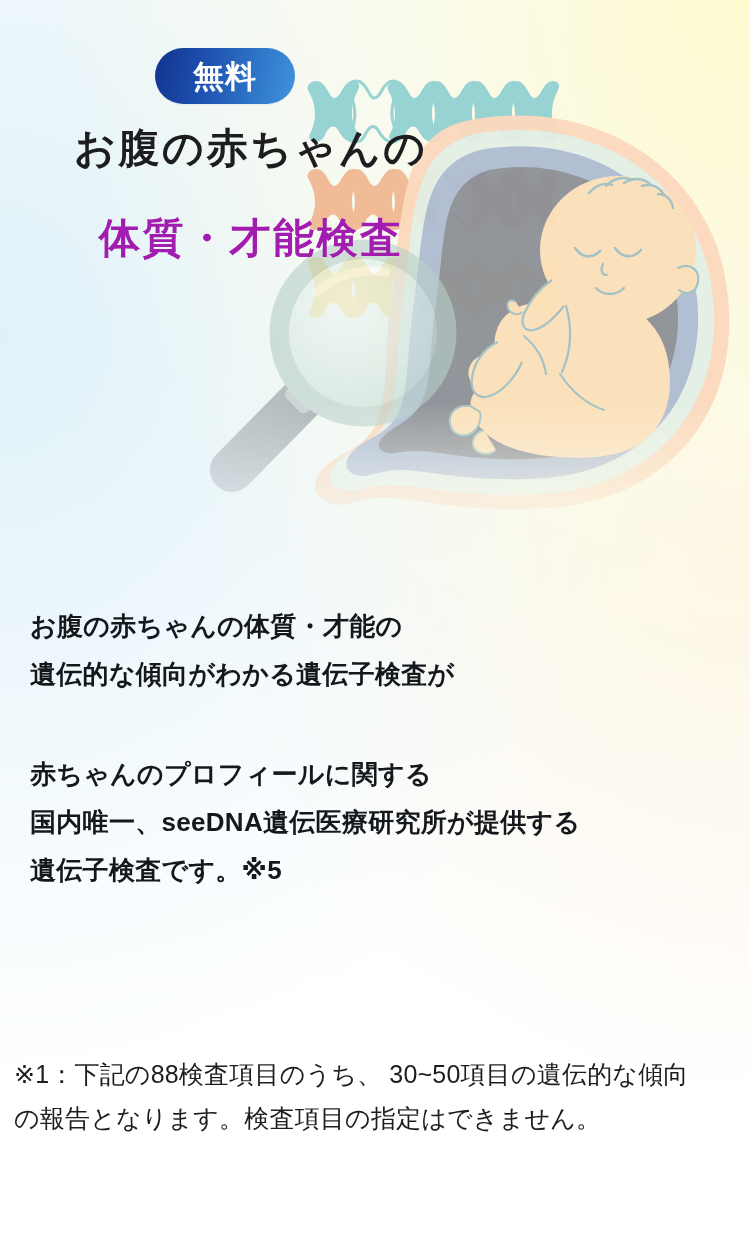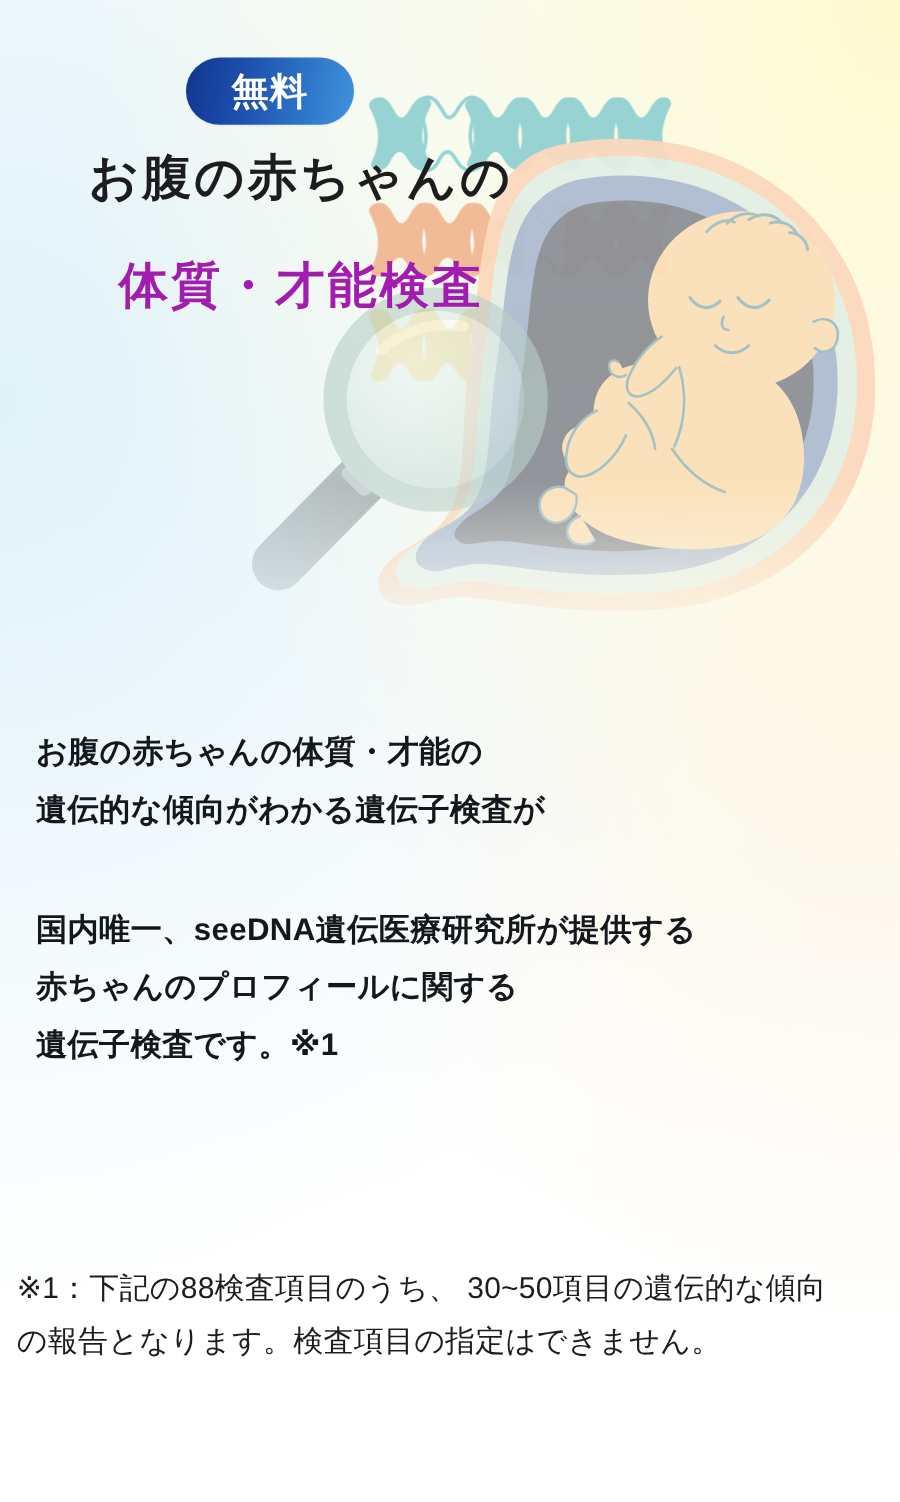--- a/index.html
+++ b/index.html
@@ -282,21 +282,21 @@
     <div class="headline-line l2">体質・才能検査</div>
   </div>
 
   <div class="body-copy">
     <div class="para" id="para-0">
         <div><span>お腹の赤ちゃんの体質・才能の</span></div>
         <div><span>遺伝的な傾向がわかる遺伝子検査が</span></div>
       </div>
     <div class="para-gap"></div>
     <div class="para" id="para-1">
+        <div><span>赤ちゃんのプロフィールに関する</span></div>
         <div><span>国内唯一、seeDNA遺伝医療研究所が提供する</span></div>
-        <div><span>赤ちゃんのプロフィールに関する</span></div>
-        <div><span>遺伝子検査です。※1</span></div>
+        <div><span>遺伝子検査です。※5</span></div>
       </div>
   </div>
 
   <div class="footnote">※1：下記の88検査項目のうち、 30~50項目の遺伝的な傾向の報告となります。検査項目の指定はできません。</div>
 
 </div>
 
 </body></html>

